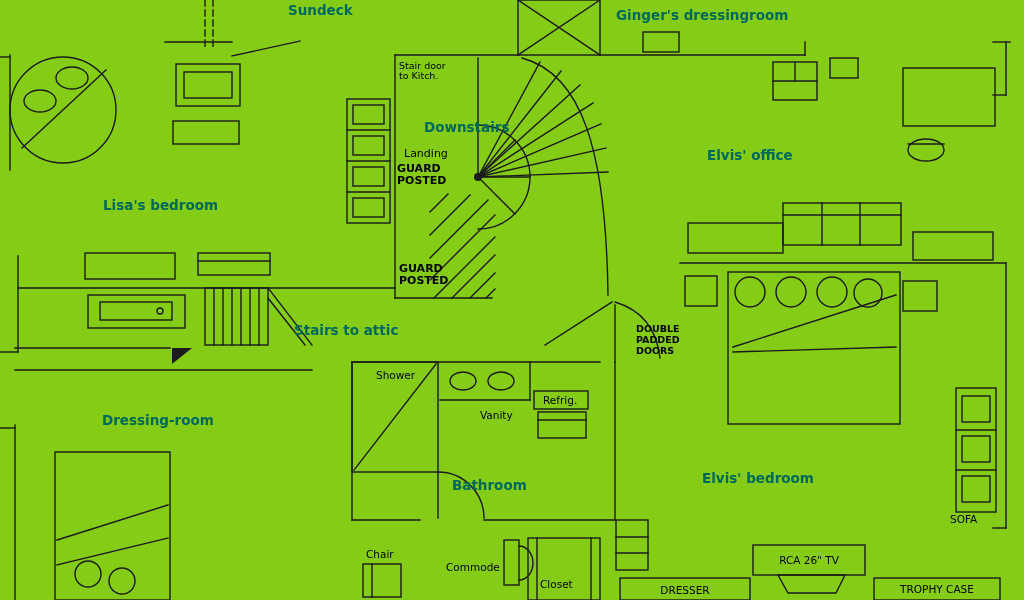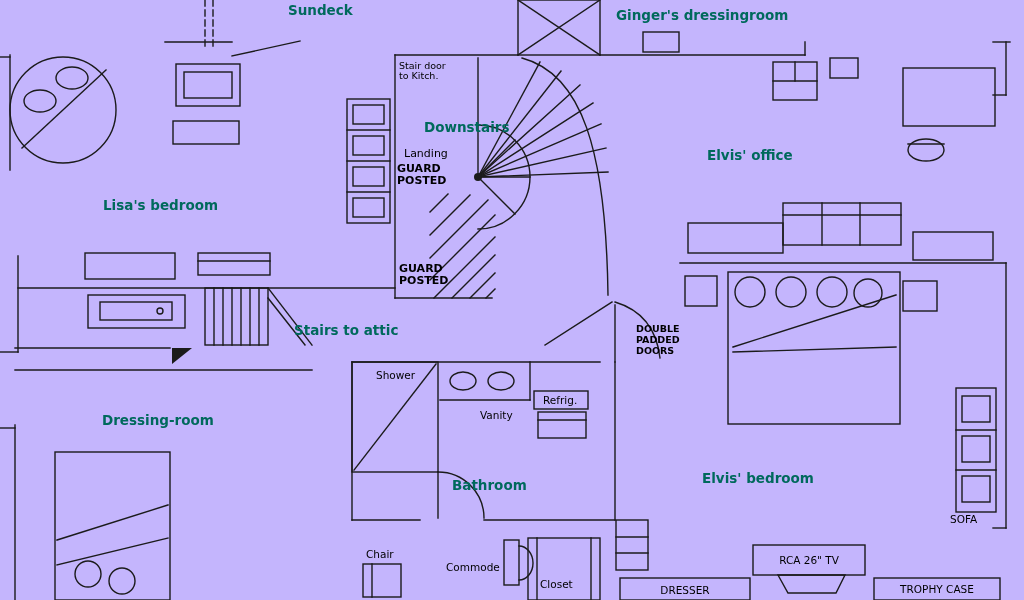--- a/index.html
+++ b/index.html
@@ -1,18 +1,18 @@
 <!DOCTYPE html>
 <html><head>
 <meta charset="utf-8">
 <style>
   html,body { margin:0; padding:0; background:#ffffff; }
   #canvas {
     position:relative; width:1024px; height:600px;
-    background:#c4b5fd; overflow:hidden;
+    background:#84cc16; overflow:hidden;
     font-family:"DejaVu Sans", sans-serif;
   }
   svg { position:absolute; inset:0; }
   .solid { fill:#1b1b1b; stroke:none; }
   text { stroke:none; }
   .room-label  { font-family:"DejaVu Sans",sans-serif; font-size:13.5px; font-weight:bold; }
   .small-label { font-family:"DejaVu Sans",sans-serif; font-size:11px; }
   .small-bold  { font-family:"DejaVu Sans",sans-serif; font-size:11px; font-weight:bold; }
   .tiny-label  { font-family:"DejaVu Sans",sans-serif; font-size:9.5px; }
   .tiny-bold   { font-family:"DejaVu Sans",sans-serif; font-size:9.5px; font-weight:bold; }

